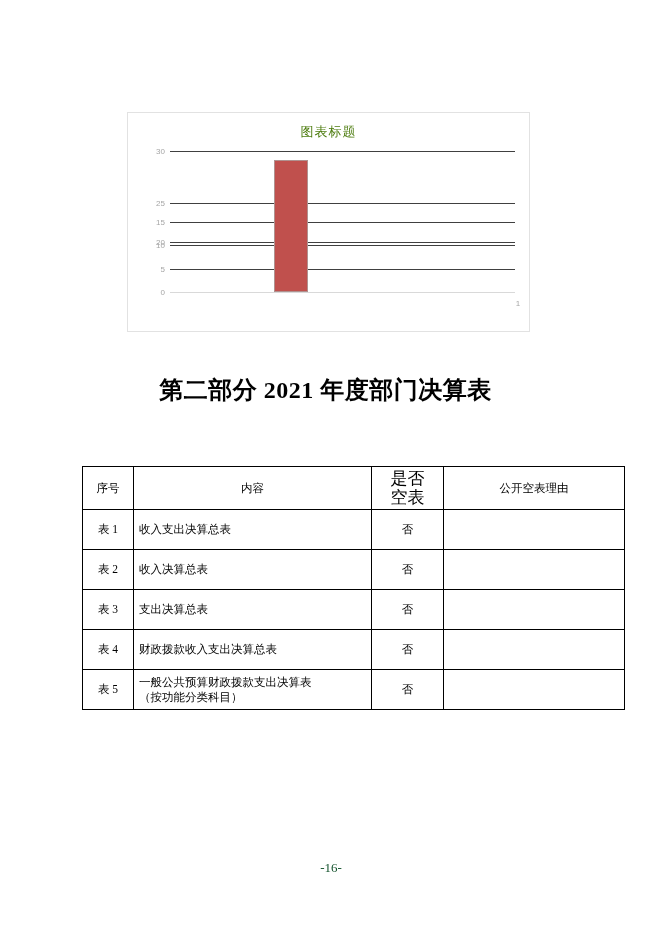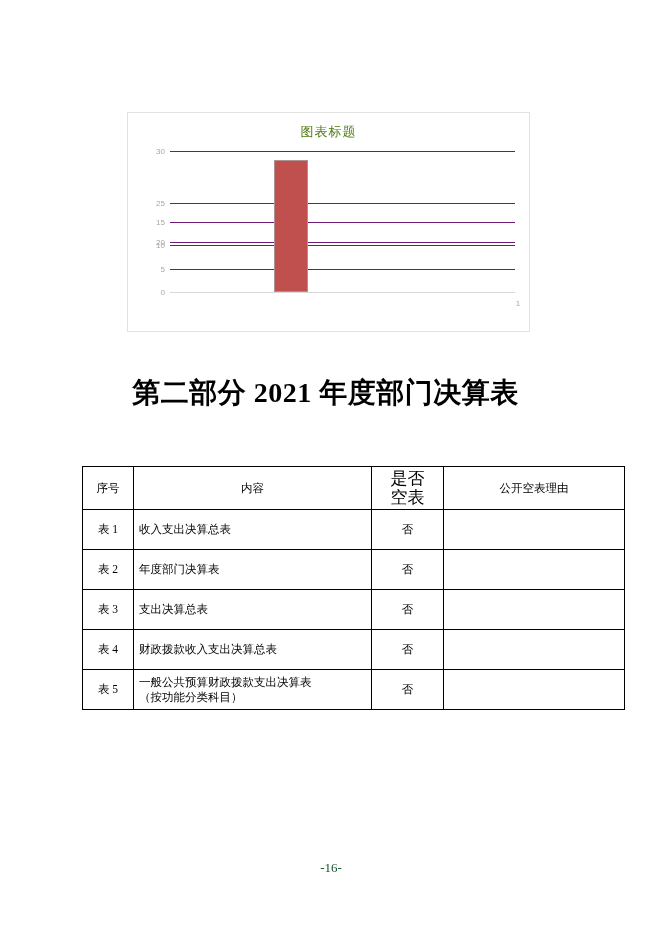--- a/index.html
+++ b/index.html
@@ -43,21 +43,21 @@
     left: 42px;
     top: 38px;
     right: 14px;
     height: 141px;
   }
   .gridline {
     position: absolute;
     left: 0;
     right: 0;
     height: 1px;
-    background: #701a75;
+    background: #404040;
   }
   .gridline.axis0 {
     background: #d9d9d9;
   }
   .ytick {
     position: absolute;
     right: 100%;
     margin-right: 5px;
     transform: translateY(-50%);
     font-family: "Liberation Sans", sans-serif;
@@ -105,21 +105,21 @@
   }
 
   
   .section-heading {
     position: absolute;
     left: 0;
     right: 11px;
     top: 374px;
     text-align: center;
     font-family: "Liberation Serif", serif;
-    font-size: 28px;
+    font-size: 24px;
     font-weight: bold;
     letter-spacing: 0.5px;
   }
 
   
   .decl-table {
     position: absolute;
     left: 82px;
     top: 466px;
     width: 498px;
@@ -207,21 +207,21 @@
         <td class="col-no">表 1</td>
         <td class="col-content">
           <div class="cell-two-line">收入支出决算总表</div>
         </td>
         <td class="col-empty">否</td>
         <td class="col-reason"></td>
       </tr>
       <tr>
         <td class="col-no">表 2</td>
         <td class="col-content">
-          <div class="cell-two-line">年度部门决算表</div>
+          <div class="cell-two-line">收入决算总表</div>
         </td>
         <td class="col-empty">否</td>
         <td class="col-reason"></td>
       </tr>
       <tr>
         <td class="col-no">表 3</td>
         <td class="col-content">
           <div class="cell-two-line">支出决算总表</div>
         </td>
         <td class="col-empty">否</td>

